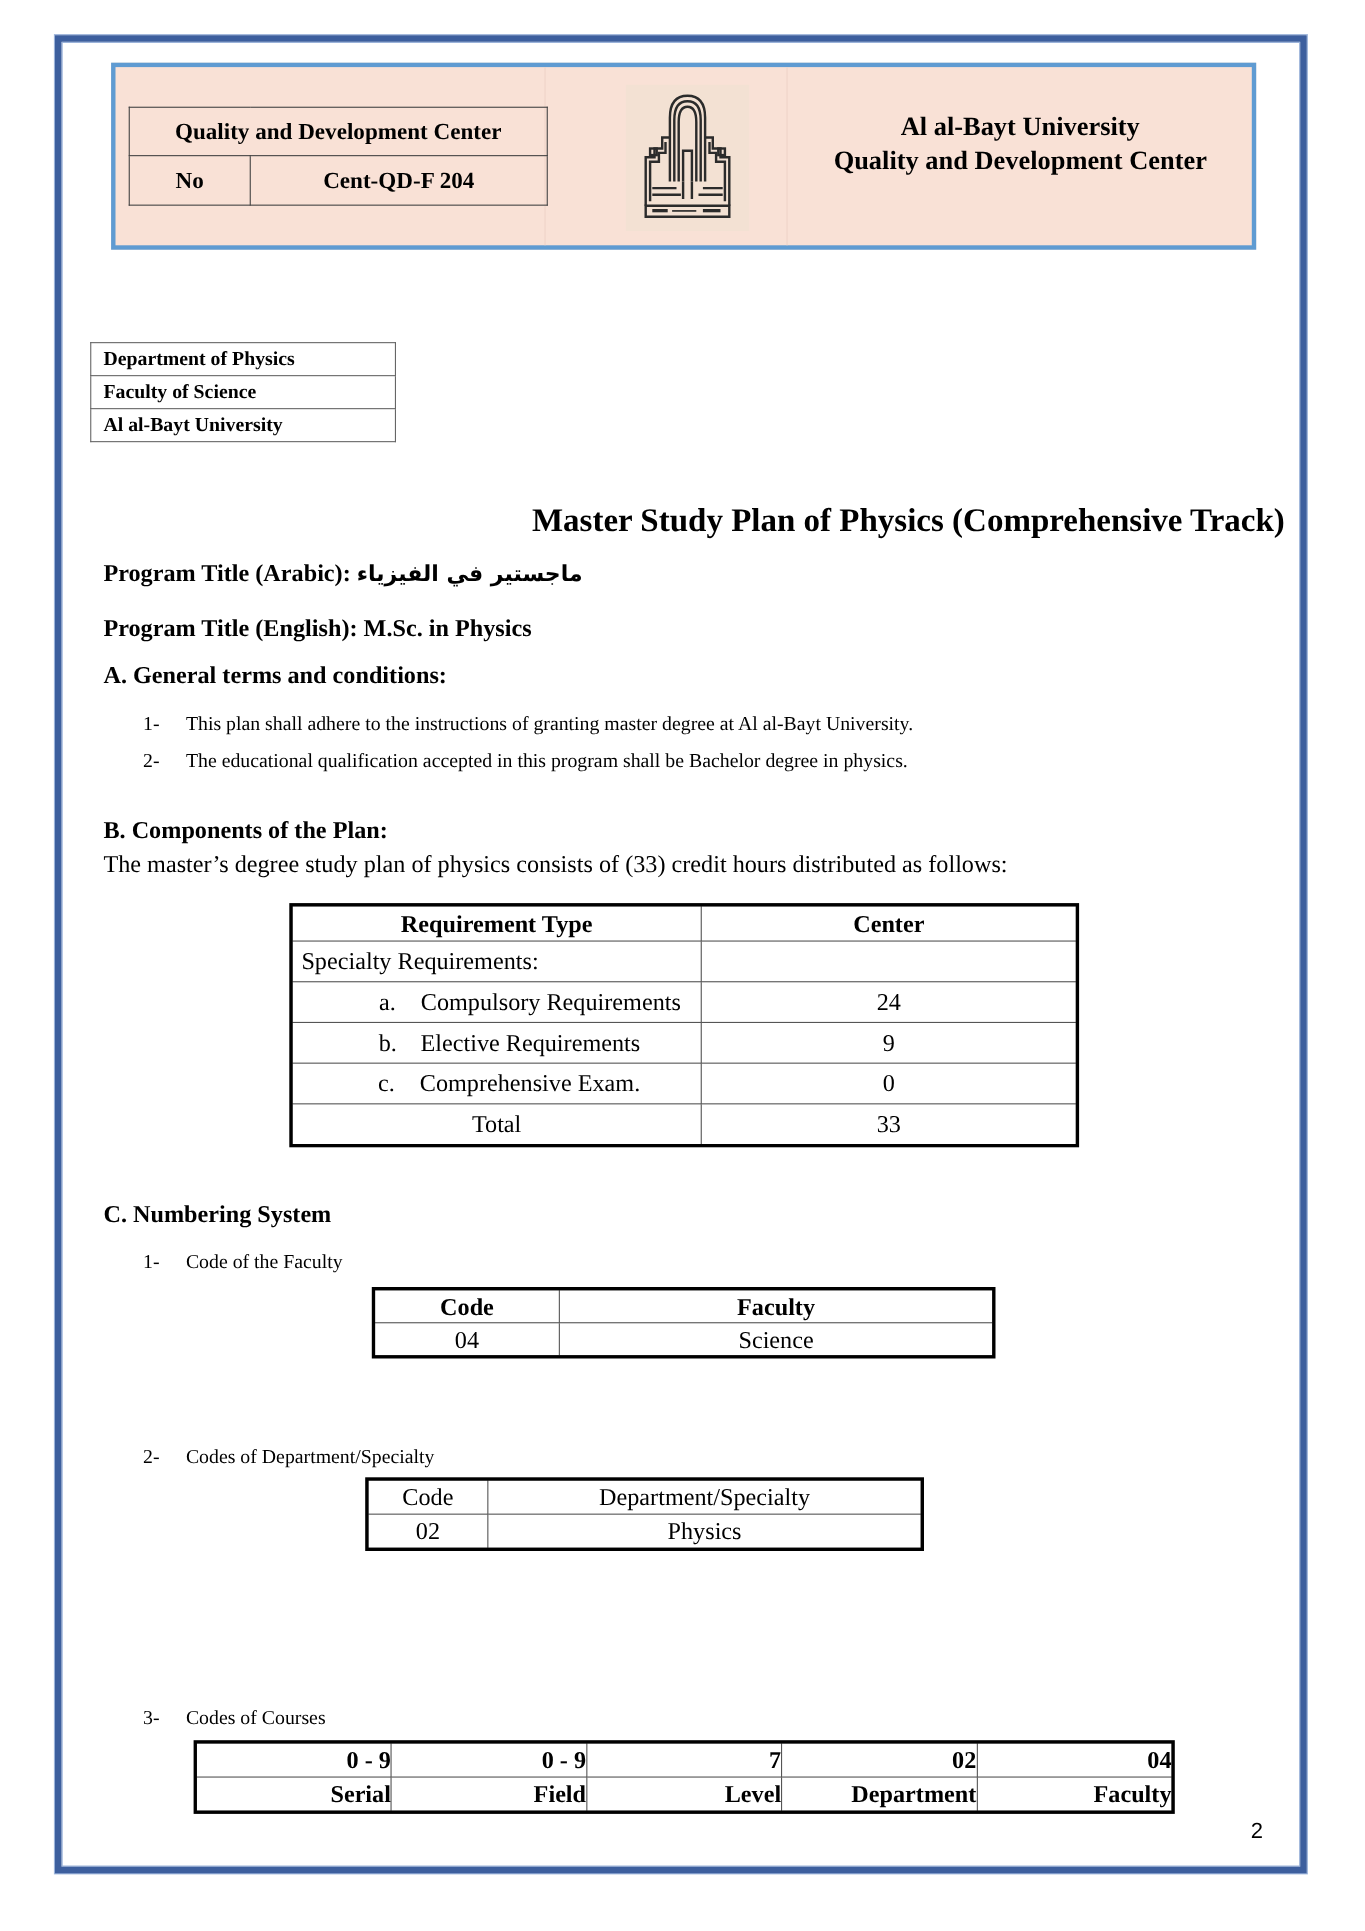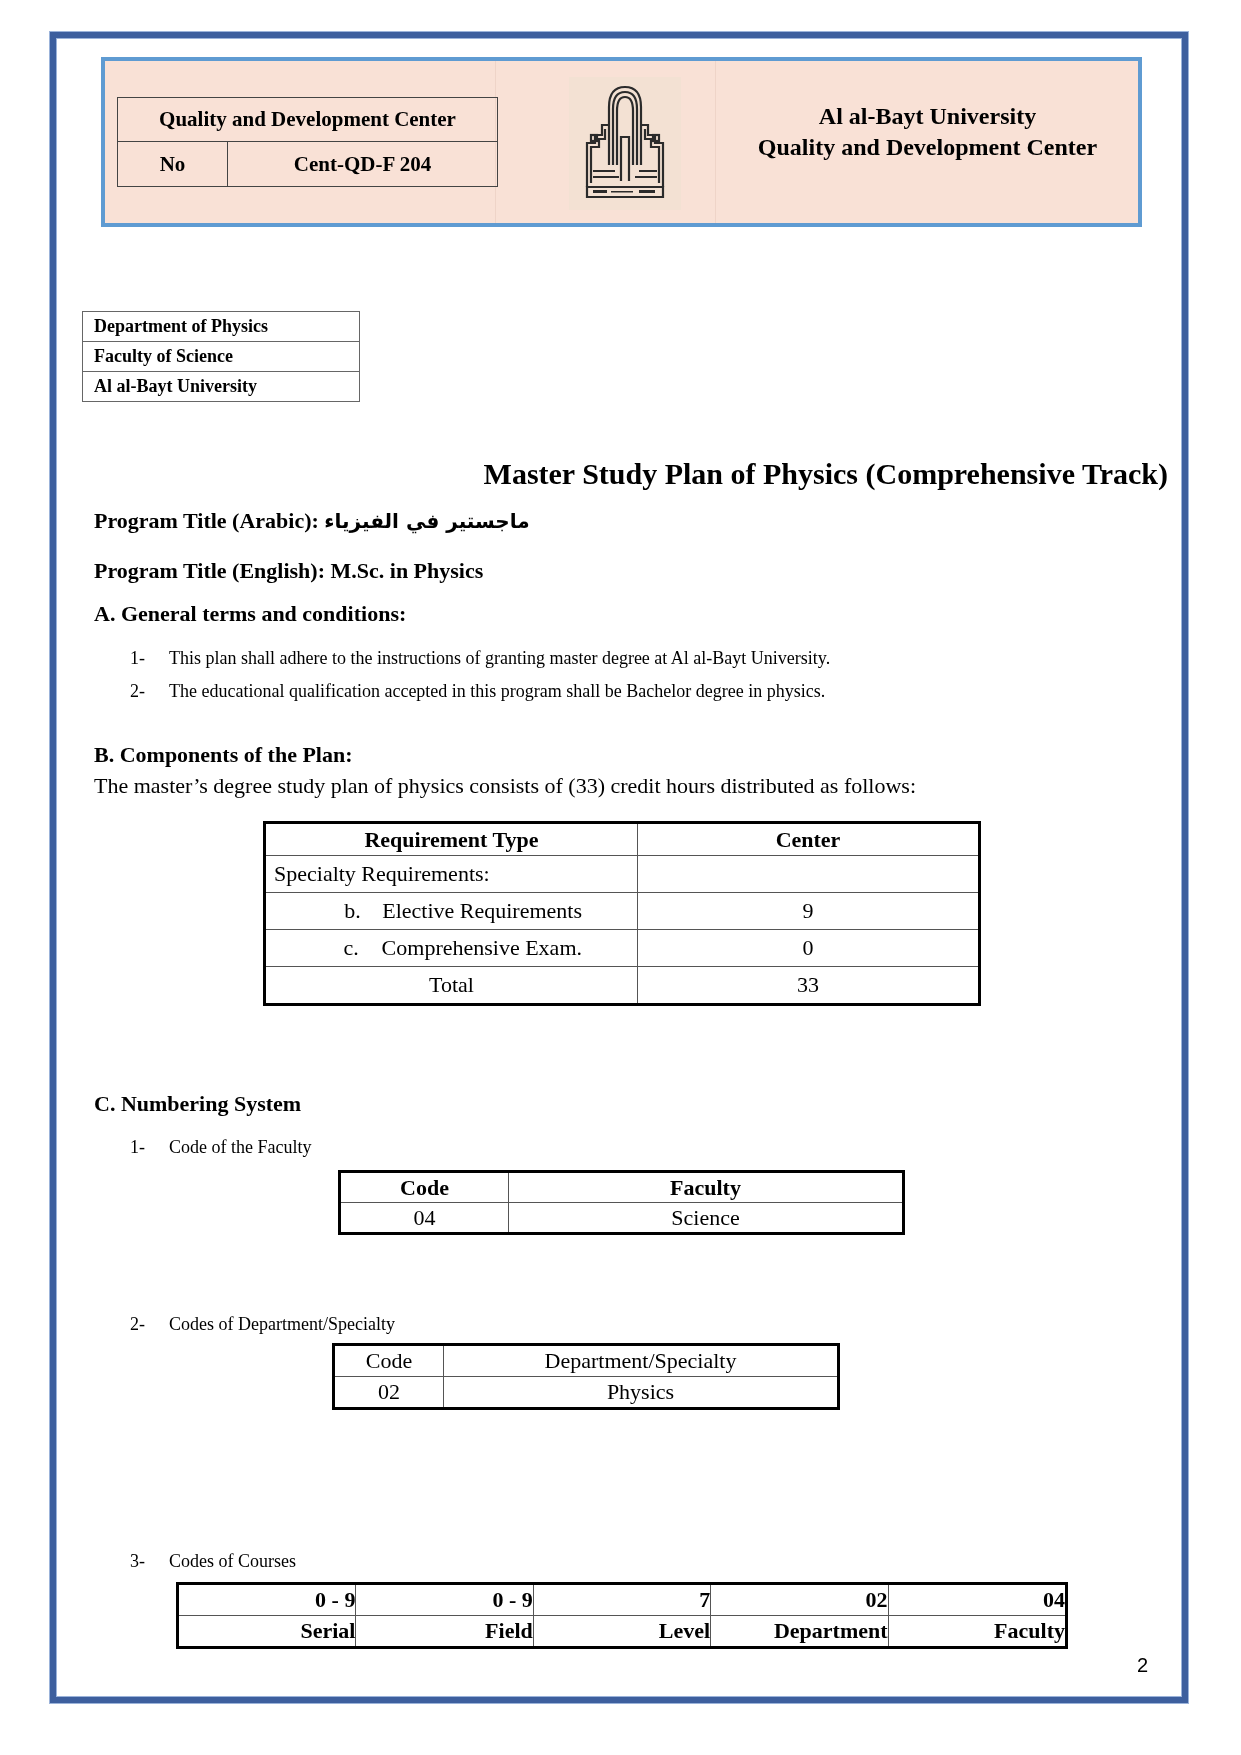--- a/index.html
+++ b/index.html
@@ -180,20 +180,24 @@
   <tbody>
       <tr class="head">
     <td class="c1">Requirement Type</td>
     <td>Center</td>
   </tr>
   <tr>
     <td class="sub">Specialty Requirements:</td>
     <td></td>
   </tr>
   <tr>
+    <td class="idx"><span class="letter">a.</span><span>Compulsory Requirements</span></td>
+    <td class="val">24</td>
+  </tr>
+  <tr>
     <td class="idx" style="padding-right:55px;"><span class="letter">b.</span><span>Elective Requirements</span></td>
     <td class="val">9</td>
   </tr>
   <tr>
     <td class="idx" style="padding-right:55px;"><span class="letter">c.</span><span>Comprehensive Exam.</span></td>
     <td class="val">0</td>
   </tr>
   <tr class="total">
     <td class="val">Total</td>
     <td class="val">33</td>

